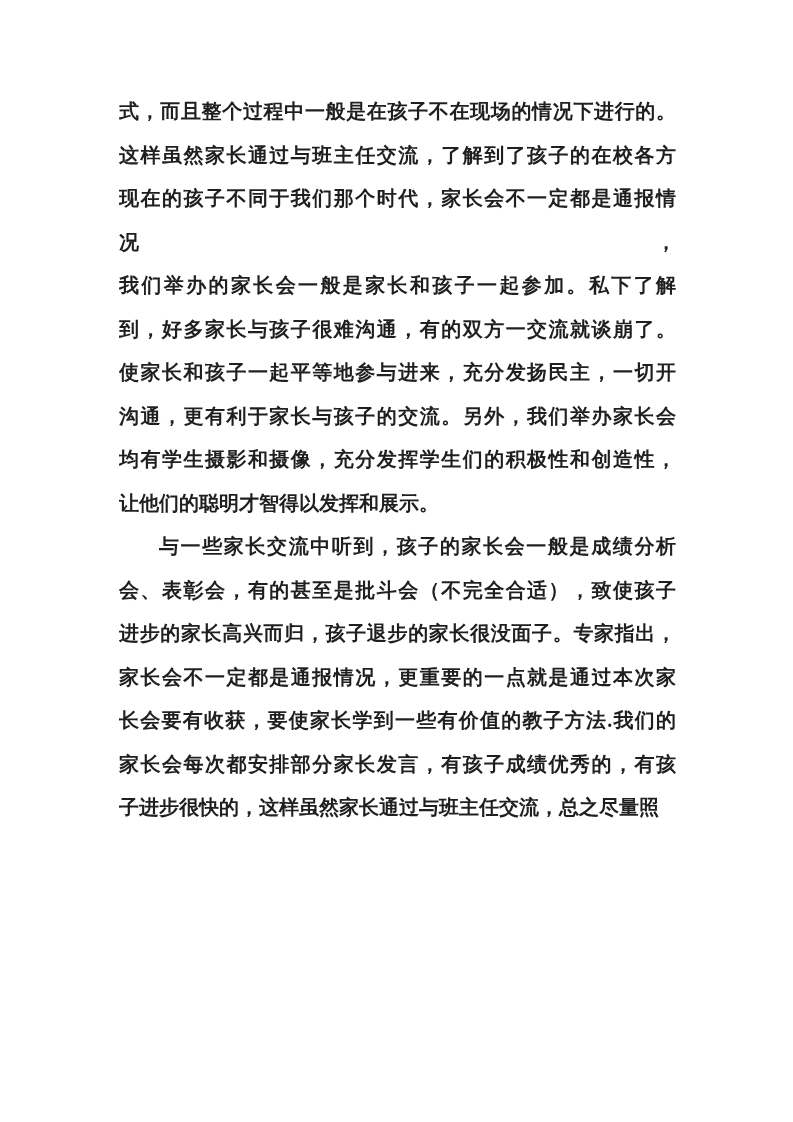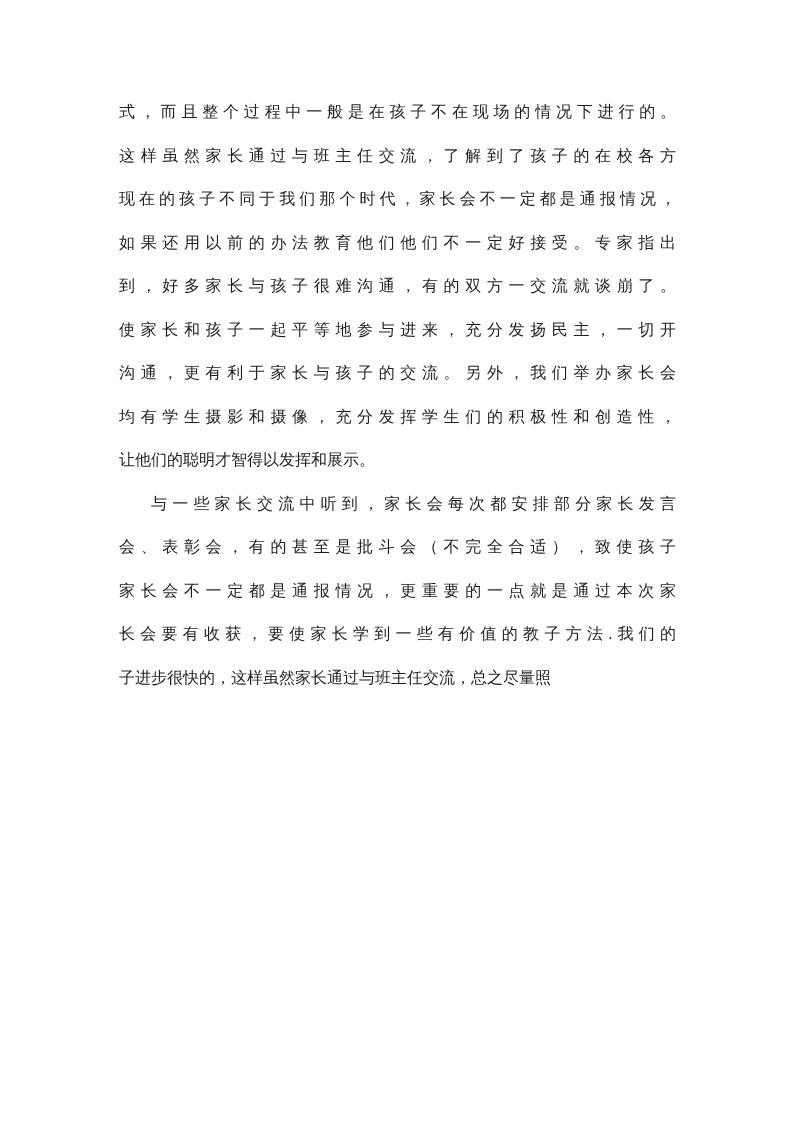--- a/index.html
+++ b/index.html
@@ -14,24 +14,24 @@
     background: #ffffff;
     overflow: hidden;
   }
   .content {
     box-sizing: border-box;
     width: 793px;
     padding: 90px 117px 0 119px;
   }
   .para {
     font-family: "Liberation Serif", "DejaVu Serif", serif;
-    font-size: 16px;
+    font-size: 20px;
     line-height: 43.5px;
     color: #1f1f1f;
-    font-weight: 400;
+    font-weight: 700;
     margin: 0;
   }
   .para .line {
     text-align: justify;
     text-align-last: justify;
     white-space: normal;
     overflow: hidden;
   }
   .para .line.last {
     text-align-last: left;
@@ -48,28 +48,30 @@
 </style>
 </head>
 <body style="background: rgb(255, 255, 255);">
 
 <div class="page">
   <div class="content" style="color: rgb(31, 31, 31);">
       <div class="para body">
         <div class="line">式，而且整个过程中一般是在孩子不在现场的情况下进行的。</div>
         <div class="line">这样虽然家长通过与班主任交流，了解到了孩子的在校各方</div>
         <div class="line">现在的孩子不同于我们那个时代，家长会不一定都是通报情况，</div>
-        <div class="line">如果还用以前的办法教育他们他们不一定好接受。专家指出</div>
+        <div class="line">我们举办的家长会一般是家长和孩子一起参加。私下了解</div>
         <div class="line">到，好多家长与孩子很难沟通，有的双方一交流就谈崩了。</div>
         <div class="line">使家长和孩子一起平等地参与进来，充分发扬民主，一切开</div>
         <div class="line">沟通，更有利于家长与孩子的交流。另外，我们举办家长会</div>
         <div class="line">均有学生摄影和摄像，充分发挥学生们的积极性和创造性，</div>
         <div class="line last">让他们的聪明才智得以发挥和展示。</div>
       </div>
       <div class="para body">
-        <div class="line indent">与一些家长交流中听到，家长会每次都安排部分家长发言</div>
+        <div class="line indent">与一些家长交流中听到，孩子的家长会一般是成绩分析</div>
         <div class="line">会、表彰会，有的甚至是批斗会（不完全合适），致使孩子</div>
+        <div class="line">进步的家长高兴而归，孩子退步的家长很没面子。专家指出，</div>
         <div class="line">家长会不一定都是通报情况，更重要的一点就是通过本次家</div>
         <div class="line">长会要有收获，要使家长学到一些有价值的教子方法.我们的</div>
+        <div class="line">家长会每次都安排部分家长发言，有孩子成绩优秀的，有孩</div>
         <div class="line last">子进步很快的，这样虽然家长通过与班主任交流，总之尽量照</div>
       </div>
     </div>
 </div>
 
 </body></html>

